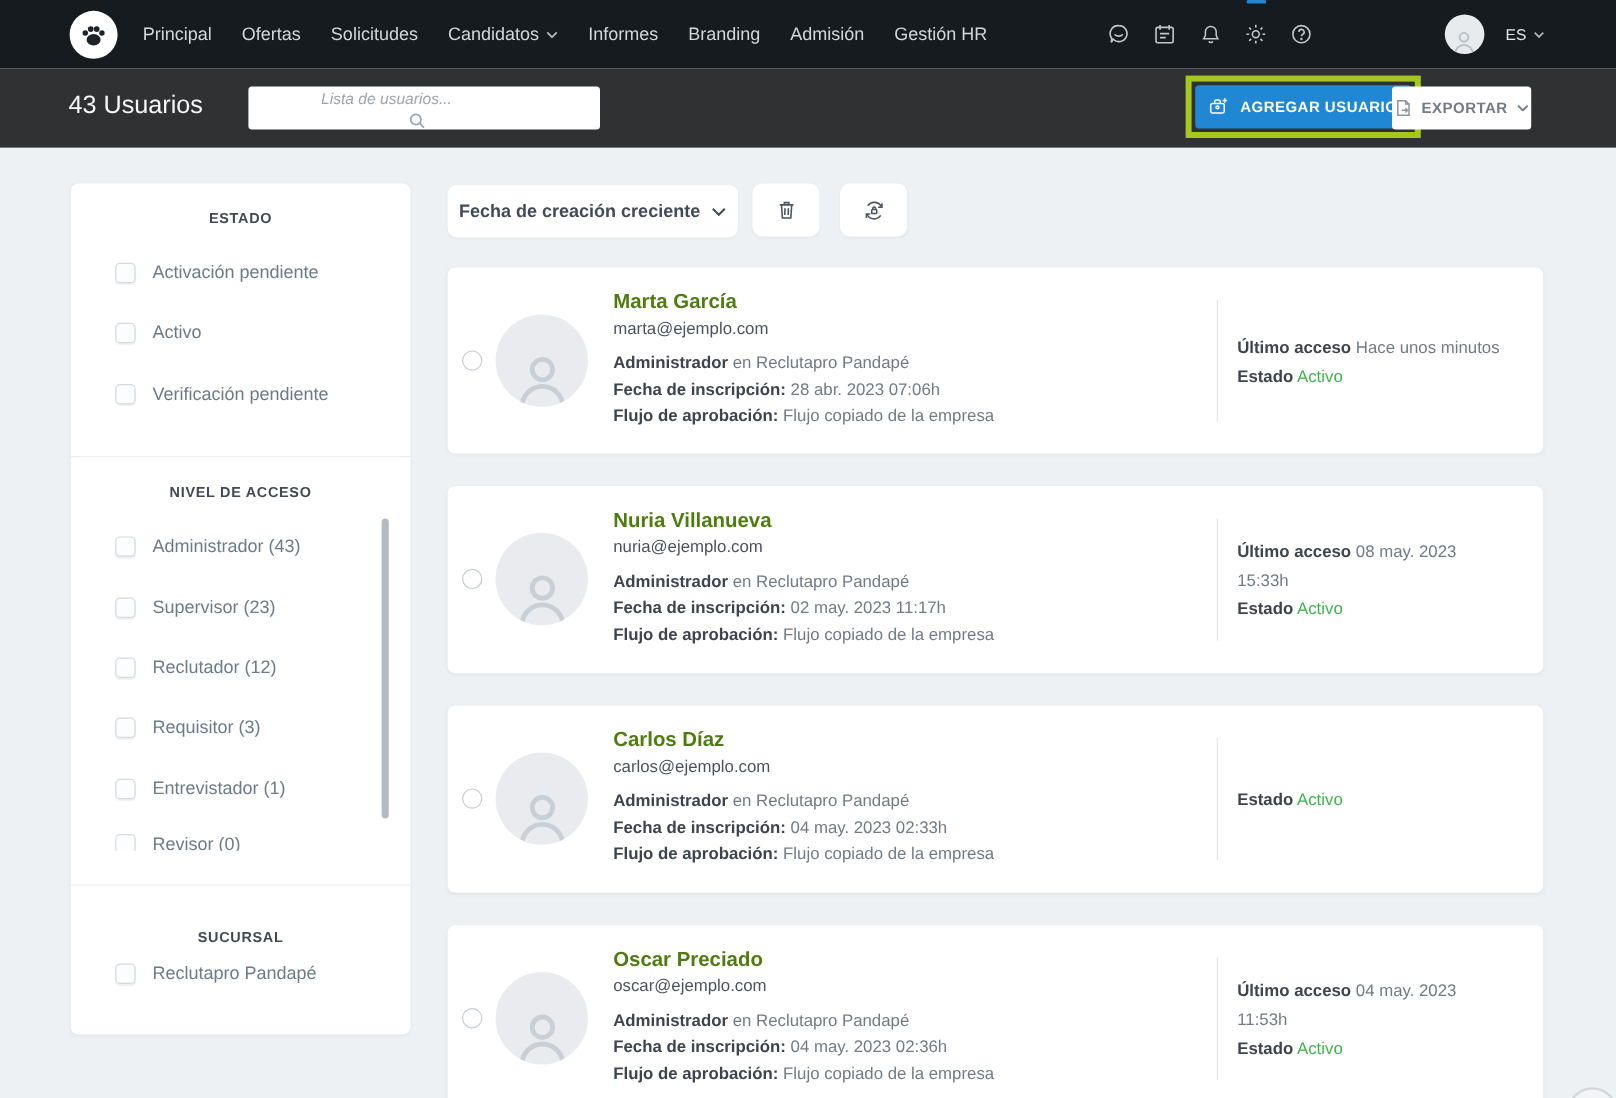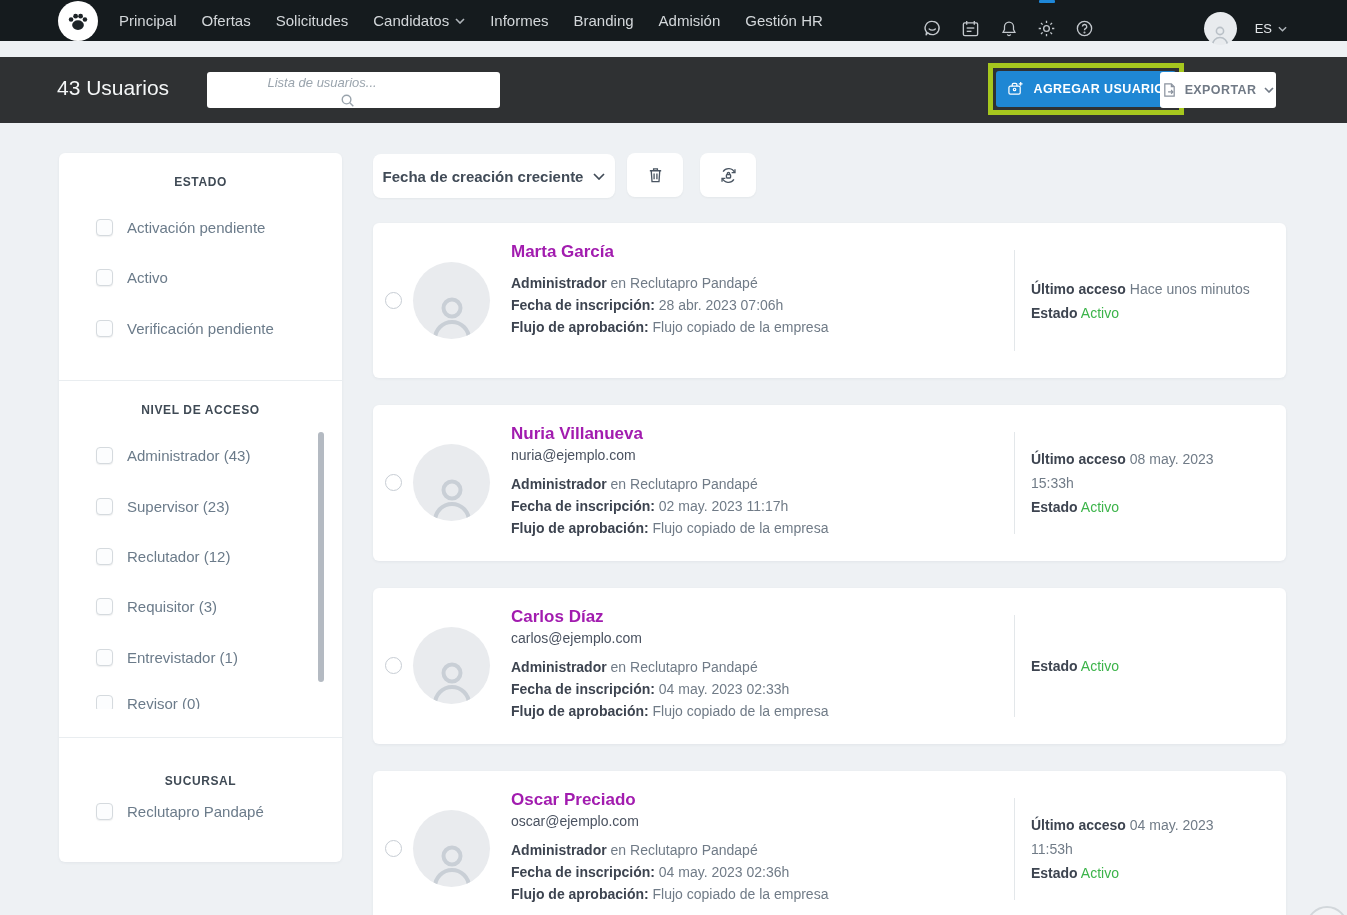--- a/index.html
+++ b/index.html
@@ -4,21 +4,21 @@
 <style>
   * { margin:0; padding:0; box-sizing:border-box; }
   html,body { width:1347px; height:915px; overflow:hidden; }
   body {
     font-family:"Liberation Sans","DejaVu Sans",sans-serif;
     background:#eef1f4; position:relative; color:#3d4450;
   }
   svg { display:block; }
 
   
-  .navbar { position:absolute; left:0; top:0; width:1347px; height:41px;
+  .navbar { position:absolute; left:0; top:0; width:1347px; height:57px;
     background:#151b1e; display:flex; align-items:center; }
   .logo-wrap { width:40px; height:40px; border-radius:50%; background:#fff;
     margin-left:58px; display:flex; align-items:center; justify-content:center; flex:none; }
   .nav-items { display:flex; align-items:center; gap:25px; margin-left:21px; }
   .nav-item { color:#d3d7da; font-size:15px; cursor:pointer; display:flex; align-items:center; gap:6px; white-space:nowrap; }
   .nav-right { position:absolute; right:0; top:0; height:57px; display:flex; align-items:center; }
   .nav-ico { width:38px; height:57px; display:flex; align-items:center; justify-content:center;
     color:#c3c8cd; position:relative; cursor:pointer; }
   .nav-ico.active::before { content:""; position:absolute; top:0; left:11px; width:16px; height:3px;
     background:#1e87d8; border-radius:1px; }
@@ -68,21 +68,21 @@
     cursor:pointer; box-shadow:0 1px 2px rgba(40,50,60,.05); }
 
   
   .card { position:absolute; left:373px; width:913px; height:156px; background:#fff; border-radius:6px;
     box-shadow:0 1px 3px rgba(40,50,60,.06); }
   .radio { position:absolute; left:12px; top:69px; width:17px; height:17px; border-radius:50%;
     border:1.5px solid #c7cdd4; background:#fff; cursor:pointer; }
   .avatar { position:absolute; left:40px; top:39px; width:77px; height:77px; border-radius:50%;
     background:#e9ebee; overflow:hidden; display:flex; align-items:flex-end; justify-content:center; }
   .info { position:absolute; left:138px; top:19px; }
-  .uname { font-size:17px; font-weight:700; color:#a21caf; text-decoration:none; cursor:pointer; display:inline-block; }
+  .uname { font-size:17px; font-weight:700; color:#4d7c0f; text-decoration:none; cursor:pointer; display:inline-block; }
   .uemail { font-size:14px; color:#4a5260; margin-top:3px; }
   .ulines { margin-top:10px; }
   .uline { font-size:14px; line-height:22px; color:#707b87; }
   .uline b { color:#3d4450; font-weight:700; }
   .vdiv { position:absolute; left:641px; top:27px; bottom:27px; width:1px; background:#e3e7ea; }
   .meta { position:absolute; left:658px; top:0; bottom:0; width:228px; display:flex;
     flex-direction:column; justify-content:center; }
   .mline { font-size:14px; line-height:24px; color:#707b87; }
   .mline b { color:#3d4450; font-weight:700; }
   .green { color:#3cb44a; }
@@ -279,20 +279,21 @@
 <div class="card" style="top:223px; height:155px;">
   <span class="radio"></span>
   <span class="avatar">
     <svg width="52" height="48" viewBox="0 0 52 48" fill="none" stroke="#c9cfd6" stroke-width="4">
       <circle cx="26" cy="17" r="8.5"></circle>
         <path d="M9 48a17 17 0 0 1 34 0"></path>
       </svg>
   </span>
   <div class="info">
     <a class="uname">Marta García</a>
+    <div class="uemail">marta@ejemplo.com</div>
     <div class="ulines">
       <div class="uline"><b>Administrador</b> <span>en Reclutapro Pandapé</span></div>
       <div class="uline"><b>Fecha de inscripción:</b> <span>28 abr. 2023 07:06h</span></div>
       <div class="uline"><b>Flujo de aprobación:</b> <span>Flujo copiado de la empresa</span></div>
     </div>
   </div>
   <div class="vdiv"></div>
   <div class="meta">
     <div class="mline"><b>Último acceso</b> <span>Hace unos minutos</span></div>
     <div class="mline"><b>Estado</b> <span class="green">Activo</span></div>

